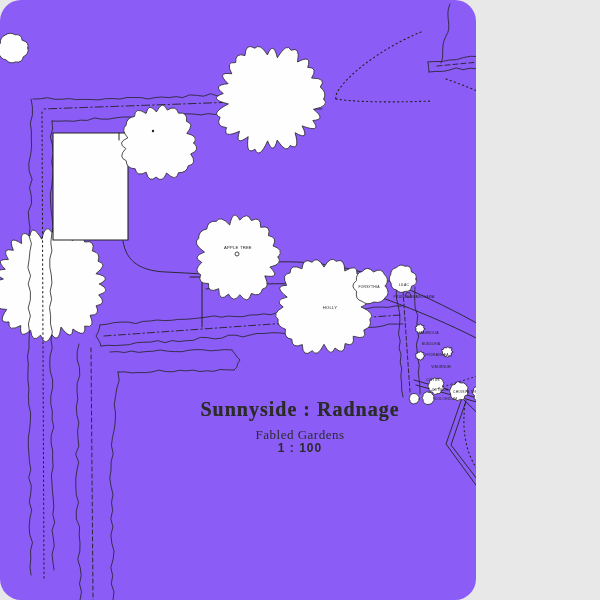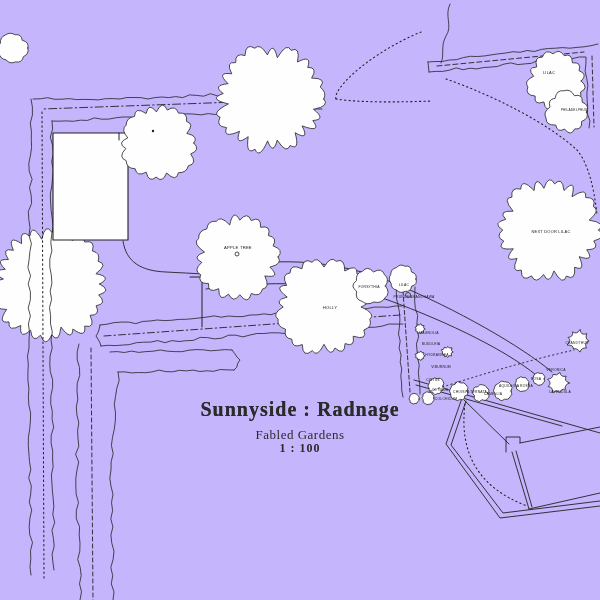--- a/index.html
+++ b/index.html
@@ -1,32 +1,32 @@
 <!DOCTYPE html>
 <html><head>
 <meta charset="utf-8">
 <style>
   html,body{margin:0;padding:0;background:#e8e8e8;}
   .sheet{
-    position:relative;width:600px;height:600px;background:#c4b5fd;
-    overflow:hidden;font-family:"Liberation Sans",sans-serif;
+    position:relative;width:476px;height:600px;background:#8b5cf6;
+    overflow:hidden;font-family:"Liberation Sans",sans-serif;border-radius:21px;
   }
   .sheet svg{position:absolute;left:0;top:0;}
   .title-block{position:absolute;left:0;width:600px;pointer-events:none;}
   .plan-title{
     top:398px;font-family:"Liberation Serif",serif;font-weight:700;
     font-size:20px;letter-spacing:1px;color:#2b2b2b;text-align:center;
     text-shadow:0 0 0.6px #444;
   }
   .plan-subtitle{
     top:427px;font-family:"Liberation Serif",serif;font-weight:400;
     font-size:13px;letter-spacing:0.5px;color:#2b2b2b;text-align:center;
   }
   .plan-scale{
-    top:441px;font-family:Liberation Serif, serif;font-weight:700;
+    top:441px;font-family:Liberation Sans, sans-serif;font-weight:700;
     font-size:12px;letter-spacing:1px;color:#2b2b2b;text-align:center;
   }
   text.plant-label{
     font-family:"Liberation Sans",sans-serif;
     fill:#222;letter-spacing:0.2px;
   }
 </style>
 </head>
 <body>
 

